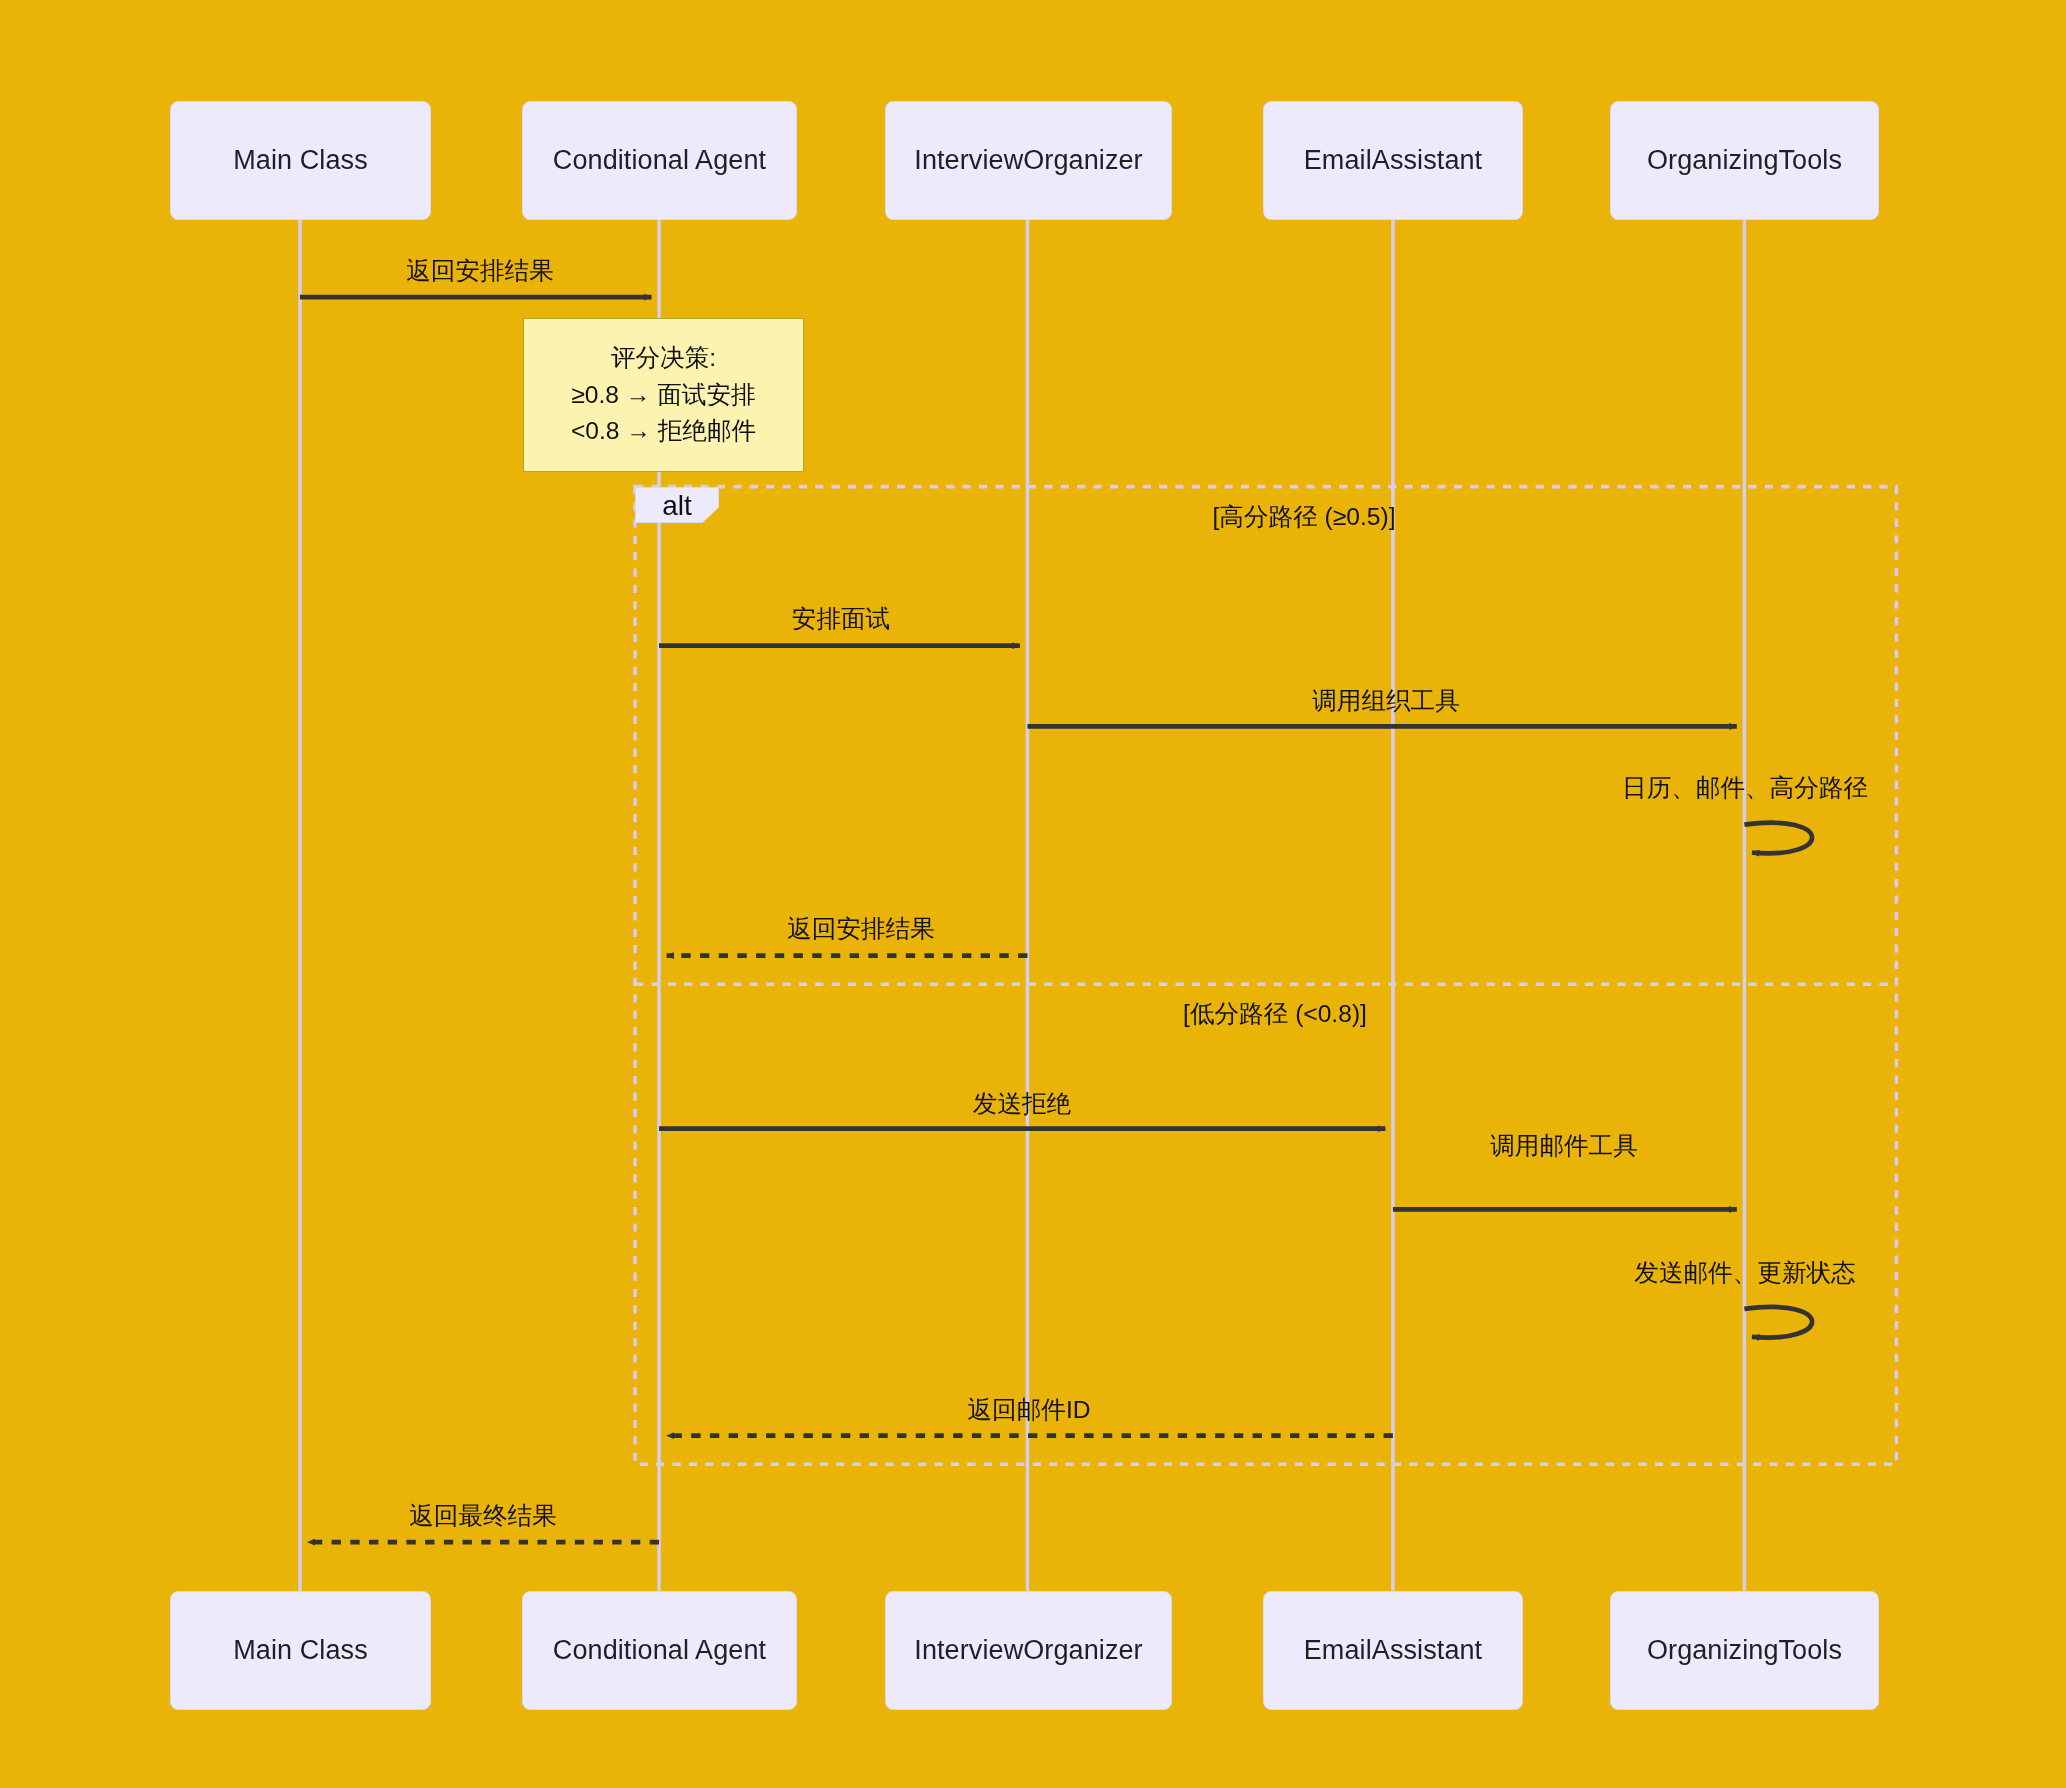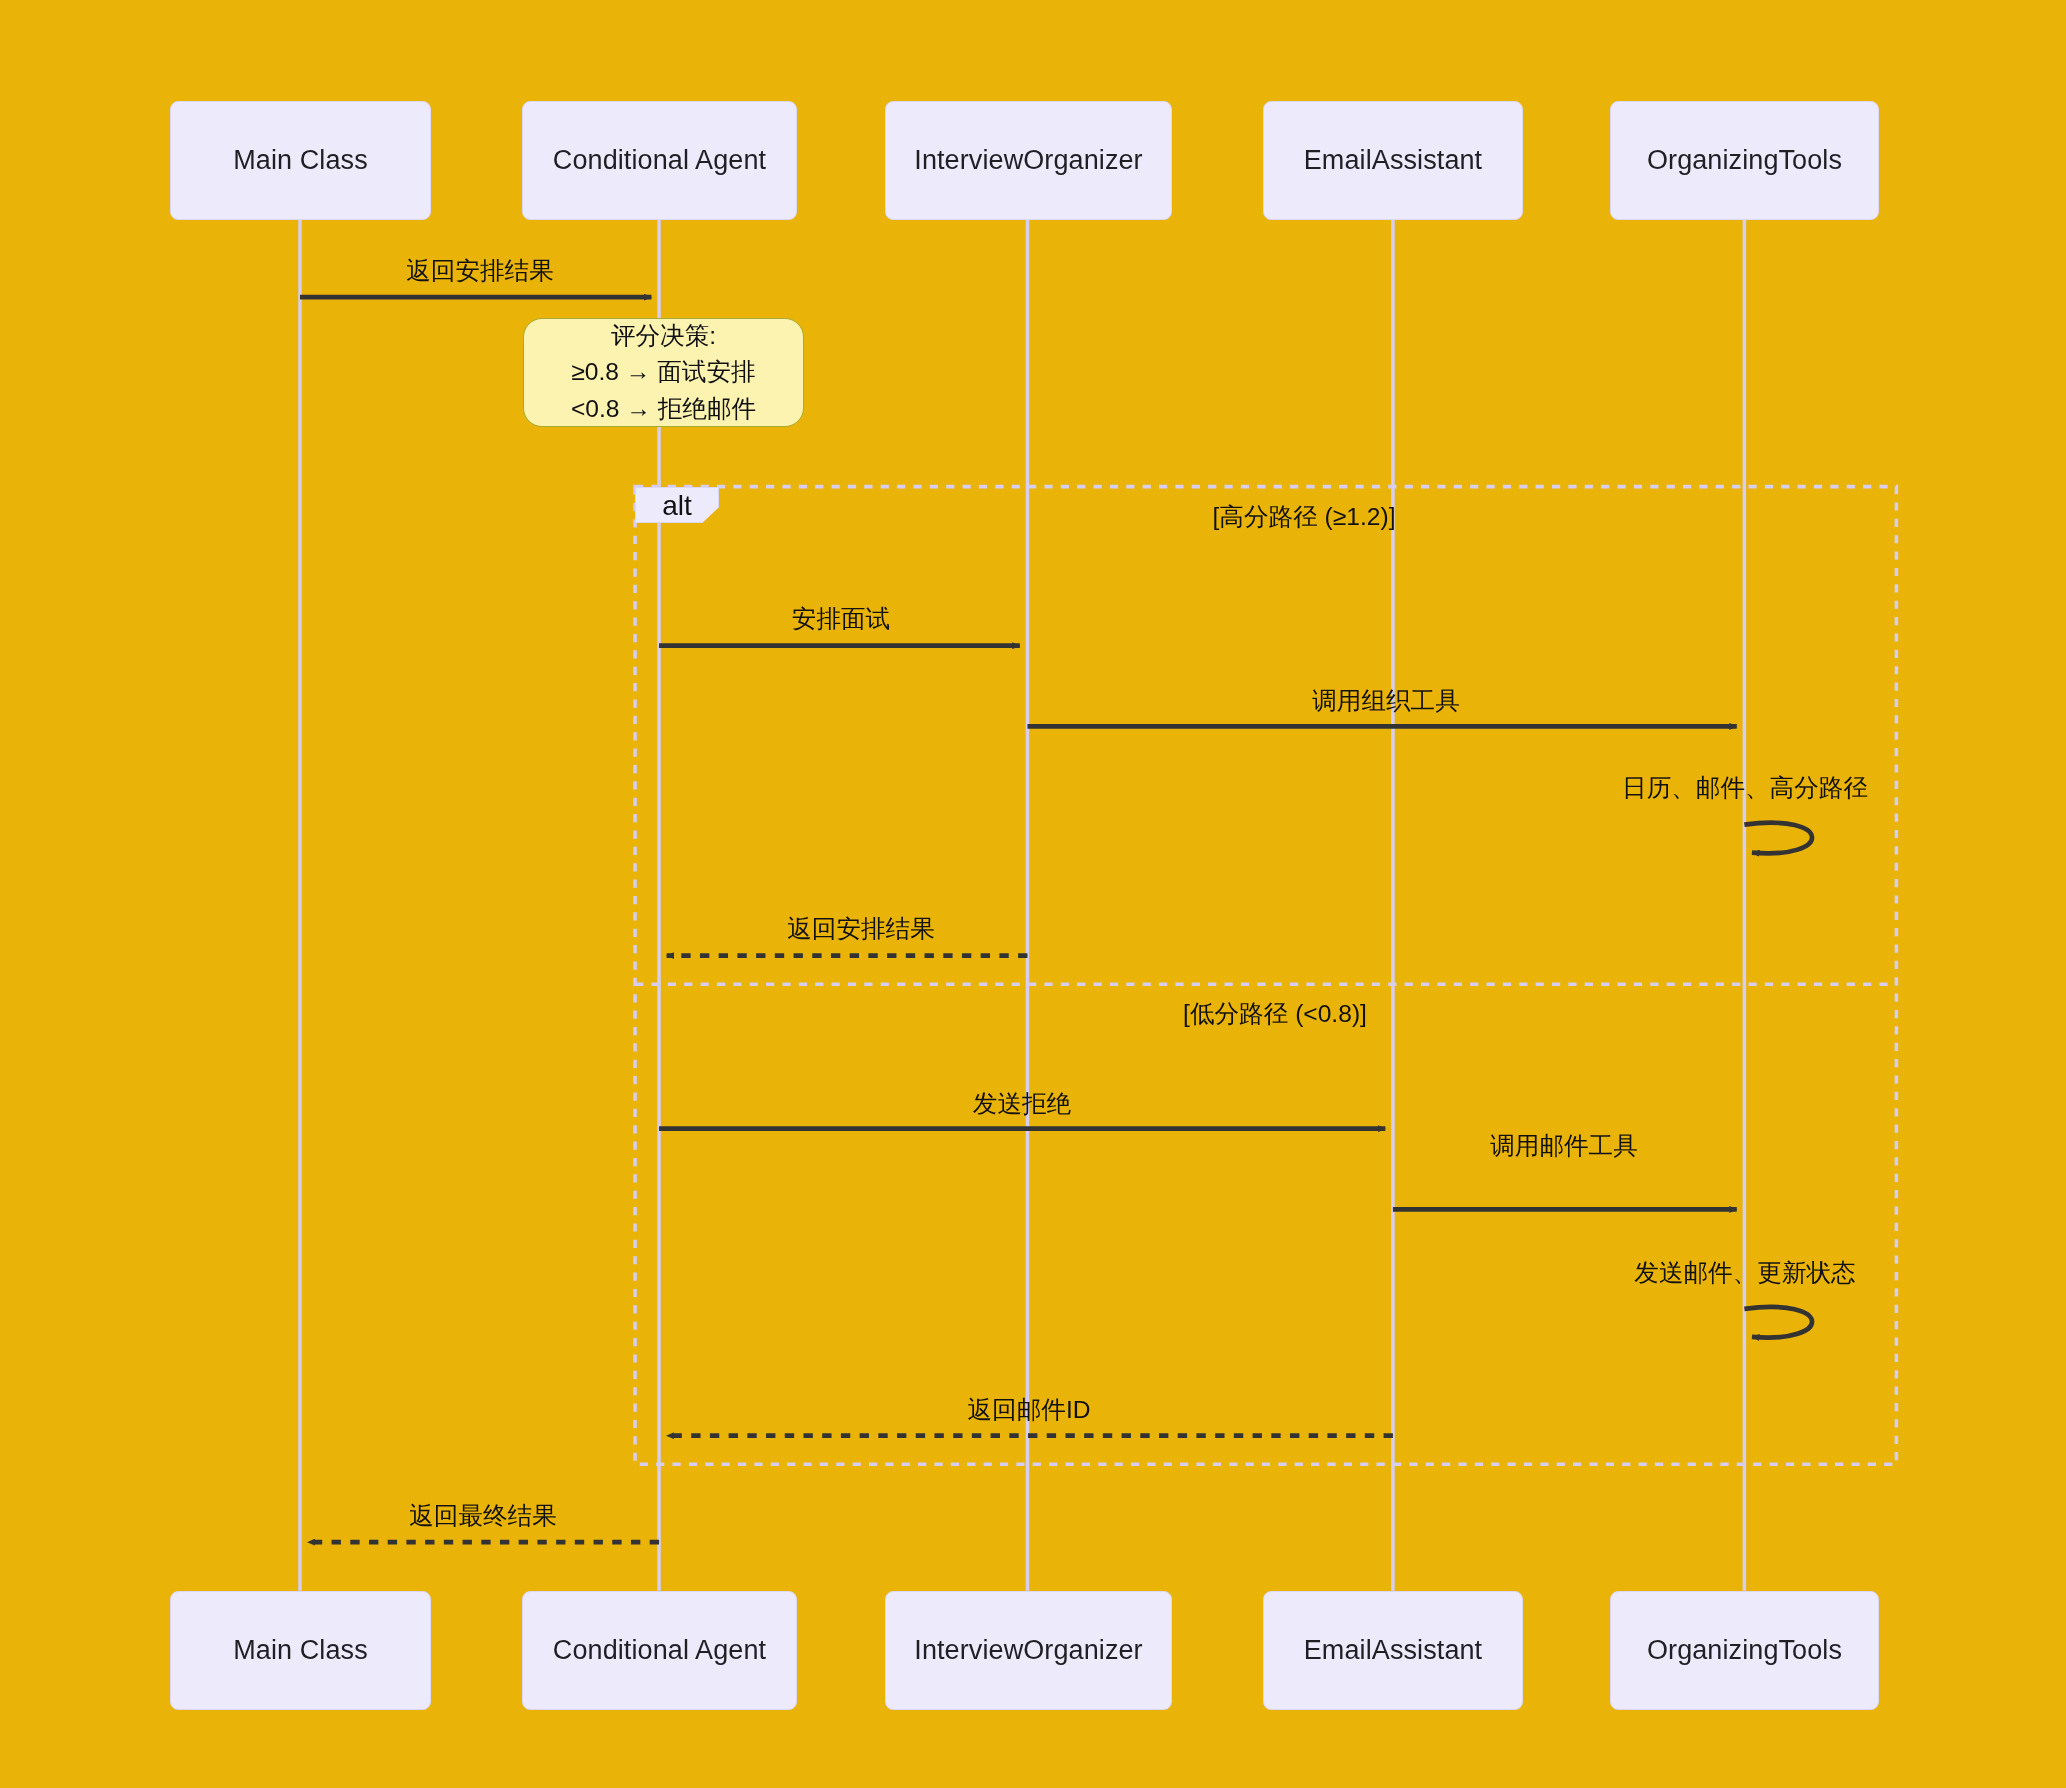--- a/index.html
+++ b/index.html
@@ -160,32 +160,32 @@
   <div class="participant-box" style="left:885px; top:1591px; width:287px; height:119px;">
     <span>InterviewOrganizer</span>
   </div>
   <div class="participant-box" style="left:1263px; top:1591px; width:260px; height:119px;">
     <span>EmailAssistant</span>
   </div>
   <div class="participant-box" style="left:1610px; top:1591px; width:269px; height:119px;">
     <span>OrganizingTools</span>
   </div>
 
-  <div class="note-box" style="left:523px; top:318px; width:281px; height:109px;border-radius:19px;">
+  <div class="note-box" style="left:523px; top:318px; width:281px; height:154px;">
     <div class="note-line">评分决策:</div>
     <div class="note-line">≥0.8 → 面试安排</div>
     <div class="note-line">&lt;0.8 → 拒绝邮件</div>
   </div>
 
   <div class="alt-tag" style="left:635px; top:487px; width:84px; height:36px;">
     <span>alt</span>
   </div>
 
   <div class="alt-cond" style="left:1304px; top:500px;">
-    <span>[高分路径 (≥1.2)]</span>
+    <span>[高分路径 (≥0.5)]</span>
   </div>
   <div class="alt-cond" style="left:1275px; top:997px;">
     <span>[低分路径 (&lt;0.8)]</span>
   </div>
 
   <div class="msg-label" style="left:480px; top:254px;">
     <span>返回安排结果</span>
   </div>
   <div class="msg-label" style="left:841px; top:602px;">
     <span>安排面试</span>

